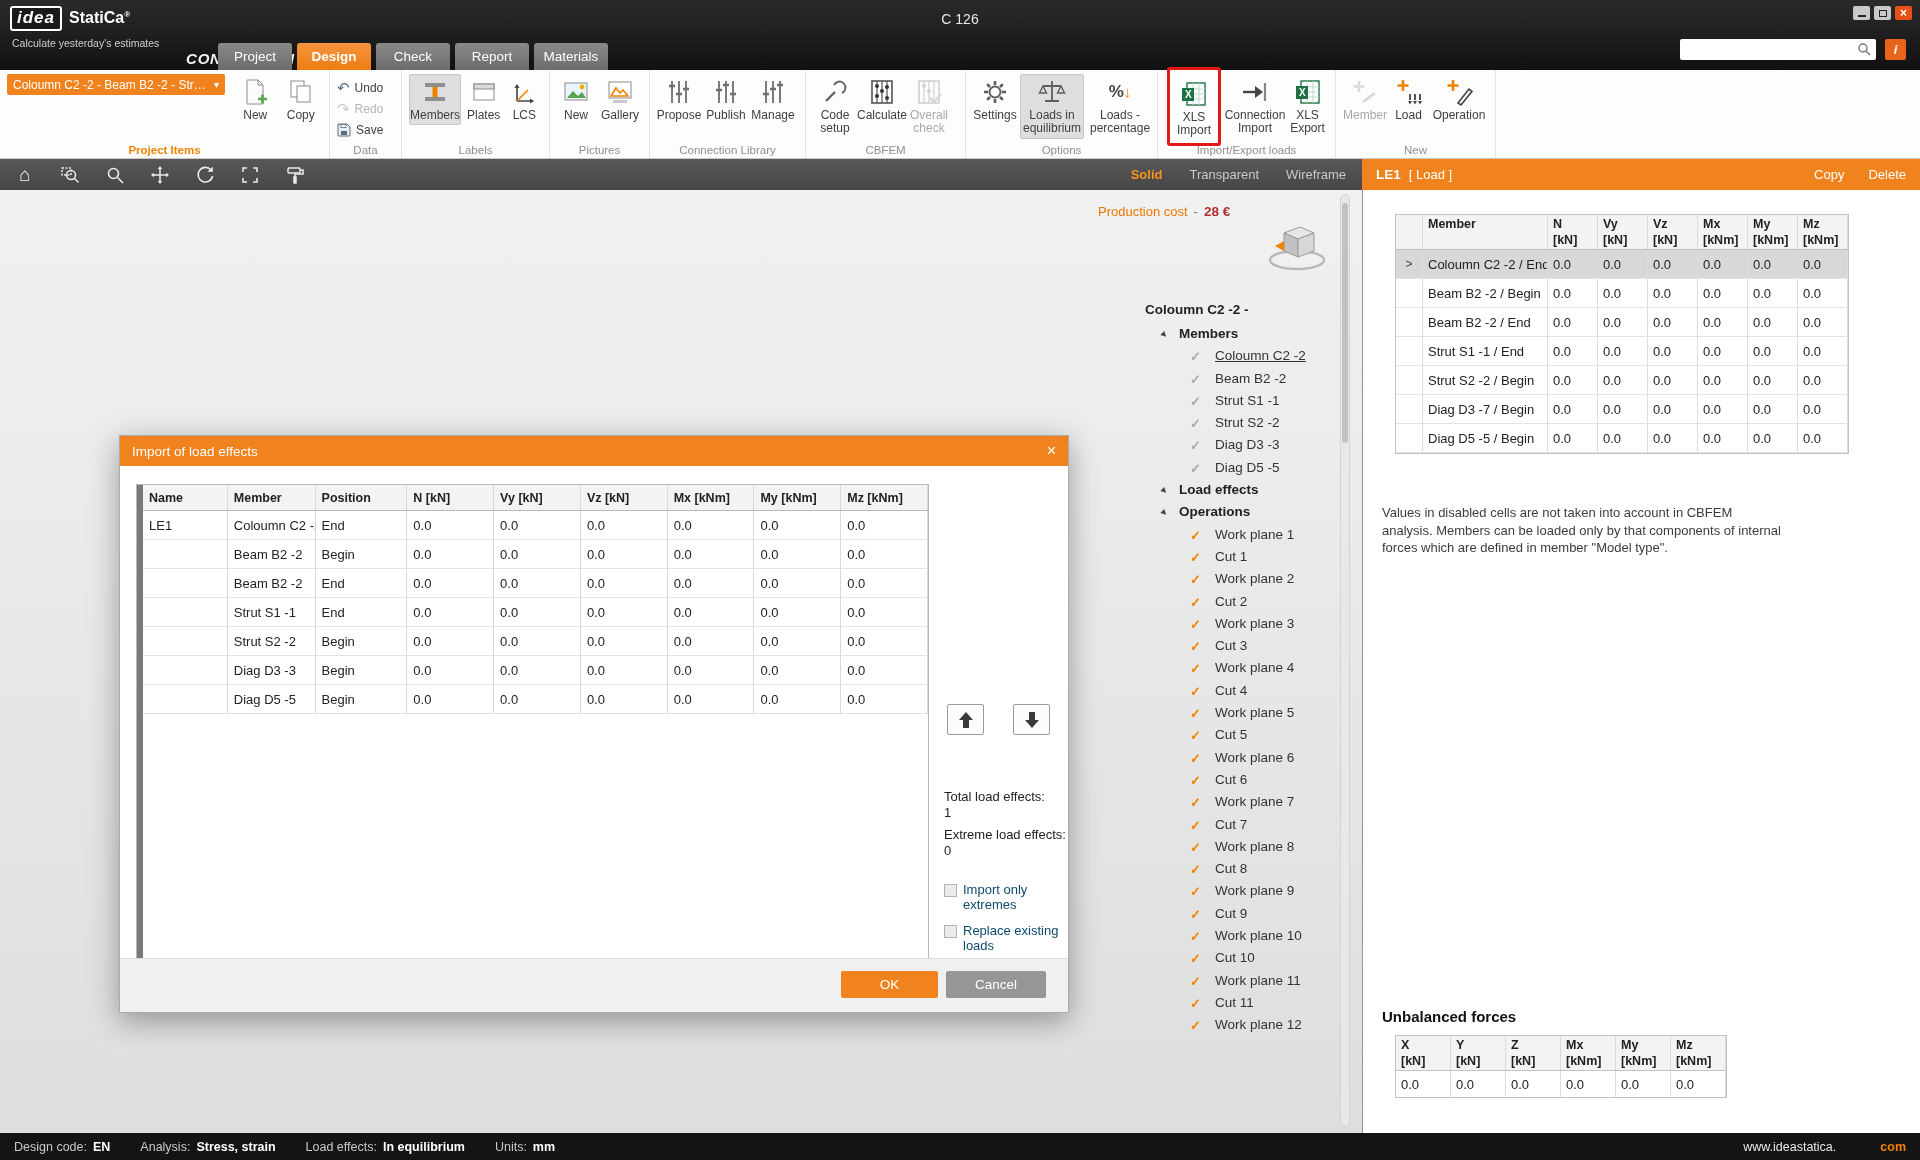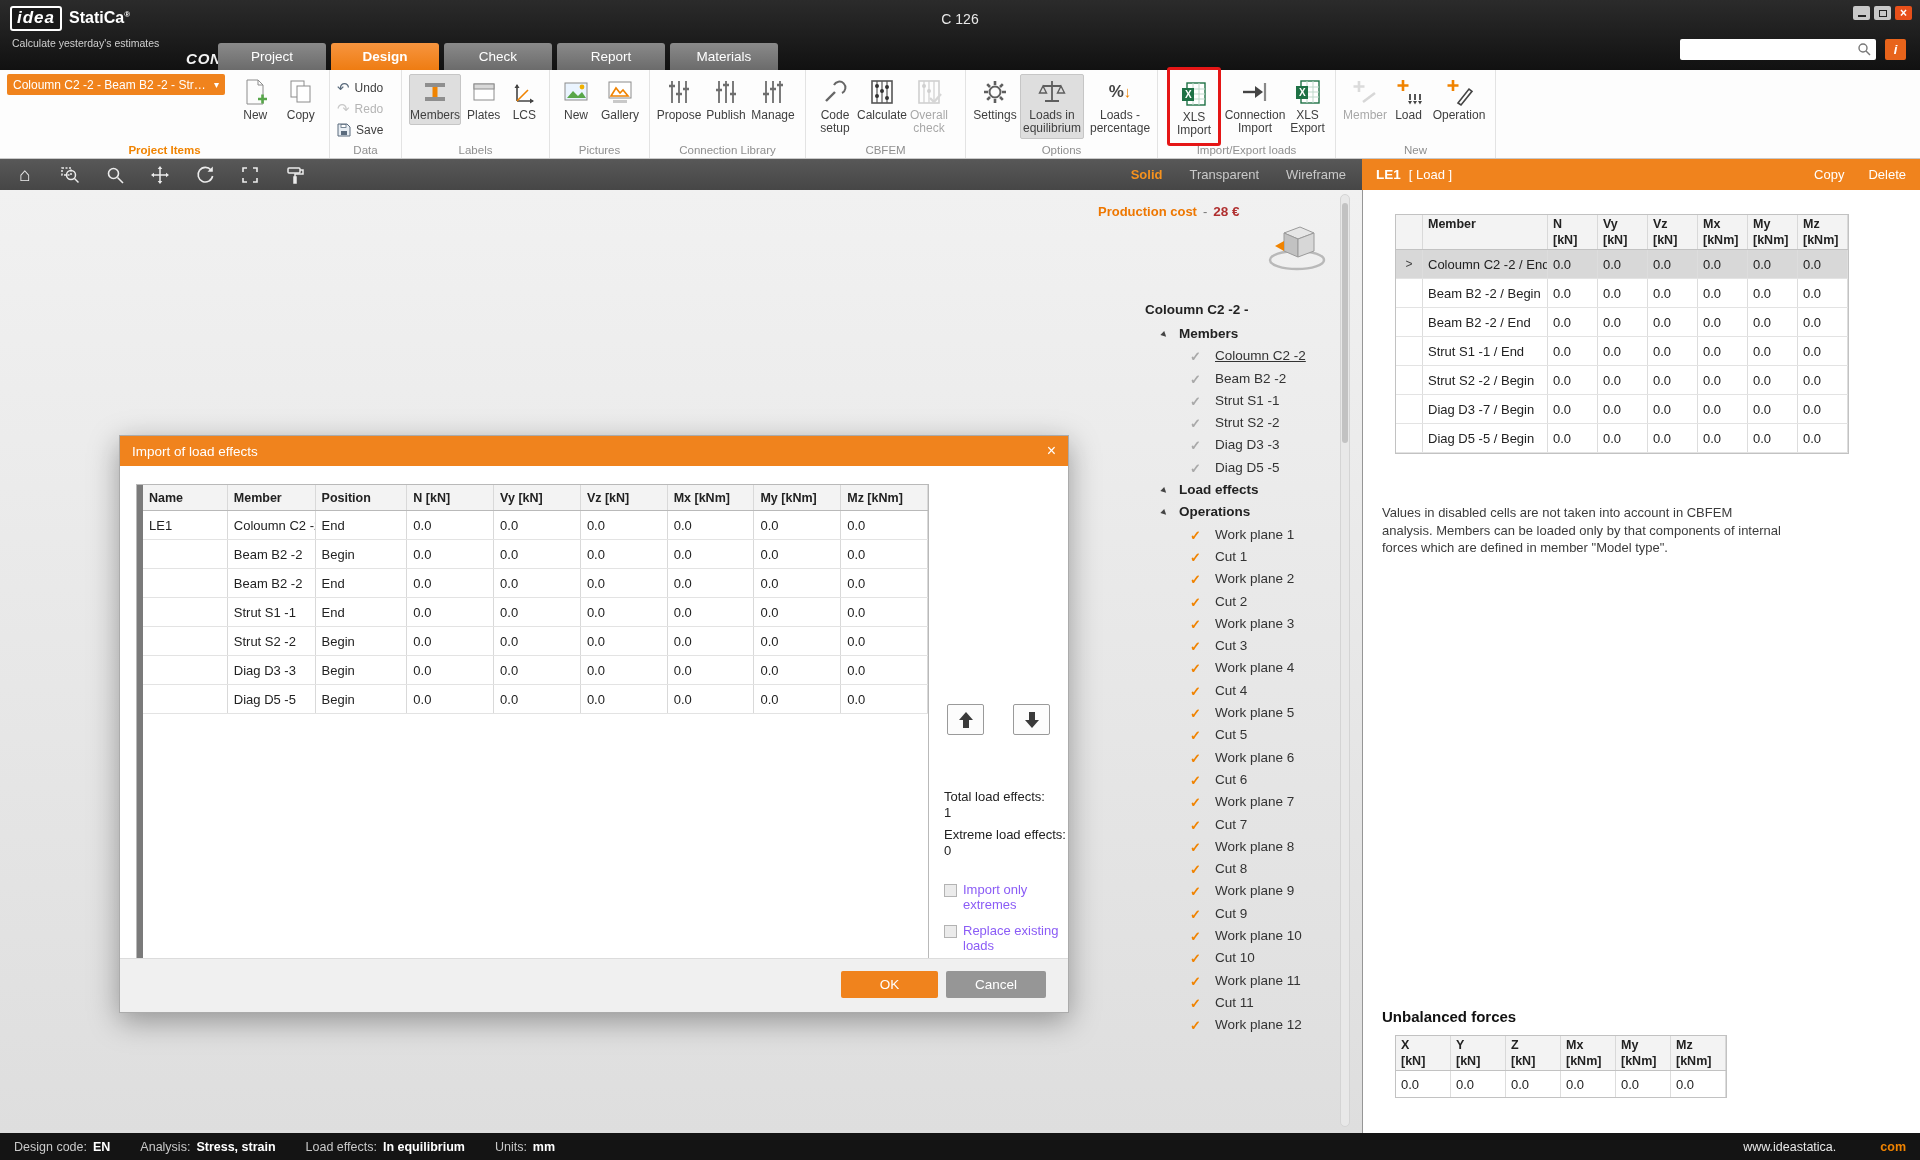--- a/index.html
+++ b/index.html
@@ -19,21 +19,21 @@
   .tagline { position:absolute; left:12px; top:37px; color:#CFCFCF; font-size:10.5px; }
   .doc-title { position:absolute; left:50%; transform:translateX(-50%); top:11px; color:#E8E8E8; font-size:14px; }
   .win-btns { position:absolute; right:8px; top:6px; display:flex; gap:4px; }
   .win-btn { width:17px; height:14px; border-radius:2px; background:#C9C9C9; display:flex;
     align-items:center; justify-content:center; font-size:10px; color:#222; line-height:1; }
   .win-btn.min .bar { width:8px; height:2px; background:#222; margin-top:6px; }
   .win-btn.max .box { width:8px; height:7px; border:1.5px solid #222; }
   .win-btn.close { background:#E8501A; color:#fff; font-size:12px; font-weight:bold; }
 
   .tabs { position:absolute; left:218px; bottom:0; display:flex; gap:5px; }
-  .tab { width:108px; height:27px; line-height:27px; text-align:center; color:#fff; font-size:13.5px;
+  .tab { width:74px; height:27px; line-height:27px; text-align:center; color:#fff; font-size:13.5px;
     background:linear-gradient(#8A8A8A,#6B6B6B); border-radius:3px 3px 0 0; }
   .tab.active { background:linear-gradient(#F7953F,#EE7C12); font-weight:bold; }
 
   .search-box { position:absolute; right:44px; top:39px; width:196px; height:21px; background:#fff;
     border-radius:2px; display:flex; align-items:center; }
   .search-box input { border:none; outline:none; flex:1; height:17px; margin-left:6px; font-size:12px; background:transparent; }
   .search-box svg { margin-right:4px; }
   .info-btn { position:absolute; right:14px; top:39px; width:21px; height:21px; background:#E8641B;
     color:#fff; font-weight:bold; font-style:italic; font-size:13px; display:flex; align-items:center;
     justify-content:center; border-radius:2px; }
@@ -76,21 +76,21 @@
 
   #loadbar { position:absolute; left:1362px; top:159px; width:558px; height:31px; background:#F0831D;
     color:#fff; display:flex; align-items:center; padding:0 14px; font-size:13px; }
   .lb-name { font-weight:bold; font-size:13.5px; margin-right:8px; }
   .lb-actions { margin-left:auto; display:flex; gap:24px; }
 
   
   #viewport { position:absolute; left:0; top:190px; width:1362px; height:943px;
     background:linear-gradient(180deg,#F1F1F1,#DEDEDE); }
   .prod-cost { position:absolute; left:1098px; top:14px; display:flex; gap:6px; font-size:13px; align-items:baseline; white-space:nowrap; }
-  .pc-label { color:#EE7700; font-weight:bold; }
+  .pc-label { color:#EE7700; font-weight:normal; }
   .pc-dash { color:#777; }
   .pc-value { color:#B03030; font-weight:bold; font-size:13.5px; }
   .viewcube { position:absolute; left:1253px; top:24px; }
 
   
   #tree { position:absolute; left:1145px; top:112px; width:200px; }
   .tree-title { font-weight:bold; font-size:13.5px; color:#222; margin-bottom:9px; }
   .tnode { position:relative; height:22.3px; font-size:13.5px; color:#333; white-space:nowrap; }
   .tnode.section { font-weight:bold; color:#222; padding-left:34px; }
   .tnode.section::before { content:"▸"; position:absolute; left:17px; top:2px; font-size:11px; color:#444;
@@ -123,21 +123,21 @@
   .order-label { margin-bottom:8px; }
   .order-item { line-height:25px; white-space:nowrap; }
   .arrow-btn { position:absolute; width:37px; height:31px; background:#FCFCFC; border:1px solid #9A9A9A;
     border-radius:2px; display:flex; align-items:center; justify-content:center; }
   .arrow-up { left:827px; top:268px; } .arrow-dn { left:893px; top:268px; }
   .totals { position:absolute; left:824px; top:353px; font-size:13px; color:#222; line-height:16px; }
   .totals .tv { margin-bottom:6px; }
   .chks { position:absolute; left:824px; top:446px; display:flex; flex-direction:column; gap:11px; }
   .chk { display:flex; gap:6px; align-items:flex-start; }
   .chk-box { width:13px; height:13px; background:#EBEBEB; border:1px solid #B3B3B3; margin-top:2px; flex:none; }
-  .chk-label { font-size:13px; width:104px; line-height:15px; color:#8b5cf6; }
+  .chk-label { font-size:13px; width:104px; line-height:15px; color:#0c4a6e; }
   .dlg-footer { position:absolute; left:0; right:0; bottom:0; height:54px; background:#F0F0F0; border-top:1px solid #DCDCDC; }
   .btn { position:absolute; top:12px; height:27px; border:none; border-radius:2px; color:#fff;
     font-size:13.5px; font-family:inherit; text-align:center; line-height:27px; }
   .btn-ok { right:130px; width:97px; background:#F0831D; }
   .btn-cancel { right:22px; width:100px; background:#969696; }
 
   
   #rightpanel { position:absolute; left:1362px; top:190px; width:558px; height:943px; background:#fff;
     border-left:1px solid #969696; }
   .rp-table { position:absolute; left:32px; top:24px; width:454px; border:1px solid #C2C2C2; }

